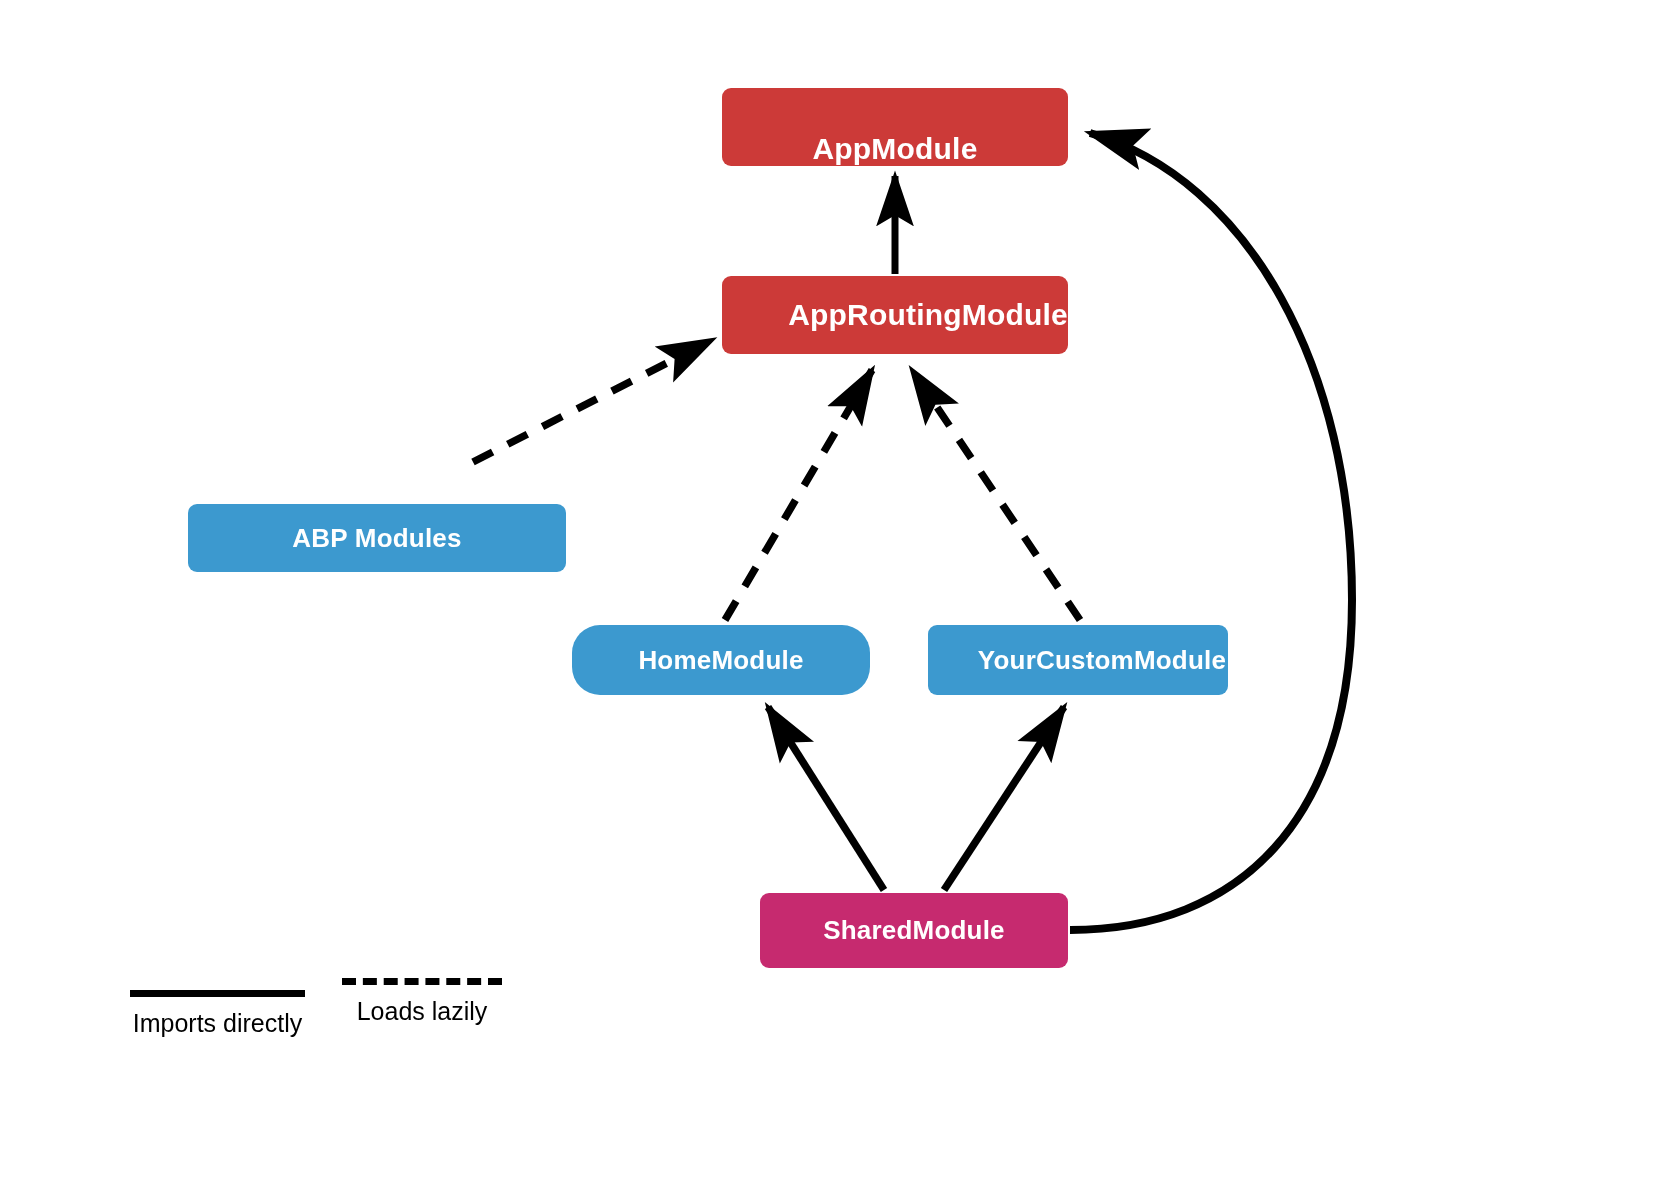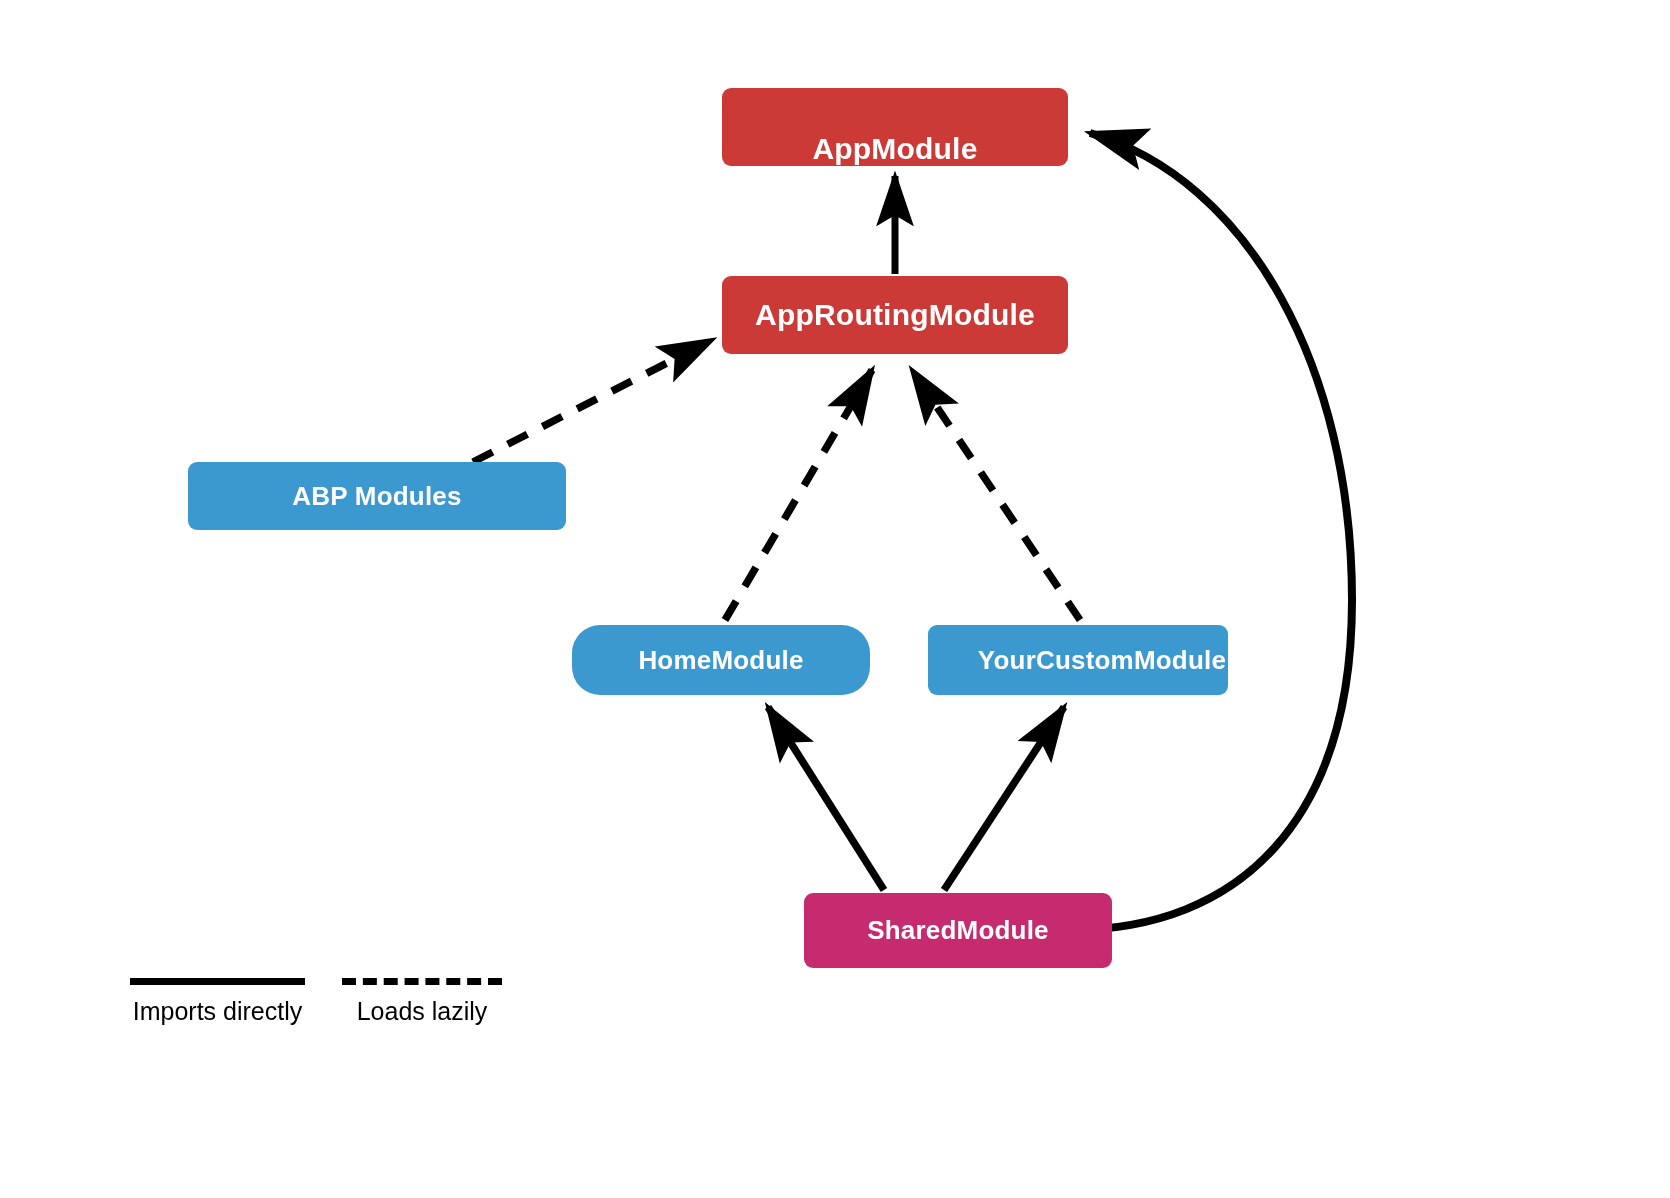--- a/index.html
+++ b/index.html
@@ -57,21 +57,21 @@
     top: 978px;
     width: 420px;
     height: 70px;
     z-index: 6;
   }
   .legend-entry {
     position: absolute;
     top: 0;
     text-align: center;
   }
-  #legend-entry-direct { left: 0px;   width: 175px; }
+  #legend-entry-direct { left: 0px;   width: 175px; margin-top: 12px; }
   #legend-entry-lazy   { left: 212px; width: 160px; }
 
   .legend-swatch {
     width: 100%;
     height: 0;
     border-top-width: 7px;
     border-top-color: #000000;
     margin-bottom: 12px;
   }
   .legend-swatch.solid  { border-top-style: solid; }
@@ -112,37 +112,37 @@
 
     <line x1="725" y1="620" x2="872" y2="370" stroke="#000000" stroke-width="7.5" stroke-dasharray="22 17" marker-end="url(#arrow-dashed)"></line>
 
     <line x1="1080" y1="620" x2="912" y2="370" stroke="#000000" stroke-width="7.5" stroke-dasharray="22 17" marker-end="url(#arrow-dashed)"></line>
   </svg>
 
   <div class="node" id="node-app-module" style="background:#cc3a38;align-items:flex-end;">
     <span class="node-label">AppModule</span>
   </div>
 
-  <div class="node" id="node-app-routing" style="background:#cc3a38;">
+  <div class="node" id="node-app-routing" style="background:#cc3a38;justify-content:flex-end;">
     <span class="node-label">AppRoutingModule</span>
   </div>
 
-  <div class="node" id="node-abp-modules" style="background:#3c99cf;">
+  <div class="node" id="node-abp-modules" style="background:#3c99cf;margin-top:42px;">
     <span class="node-label">ABP Modules</span>
   </div>
 
   <div class="node" id="node-home-module" style="background:#3c99cf;">
     <span class="node-label">HomeModule</span>
   </div>
 
   <div class="node" id="node-your-custom" style="background:#3c99cf;padding-left:48px;">
     <span class="node-label">YourCustomModule</span>
   </div>
 
-  <div class="node" id="node-shared-module" style="background:#c62a6f;margin-left:44px;">
+  <div class="node" id="node-shared-module" style="background:#c62a6f;">
     <span class="node-label">SharedModule</span>
   </div>
 
   <div id="legend">
     <div class="legend-entry" id="legend-entry-direct">
       <div class="legend-swatch solid"></div>
       <div class="legend-text">Imports directly</div>
     </div>
     <div class="legend-entry" id="legend-entry-lazy">
       <div class="legend-swatch dashed"></div>

